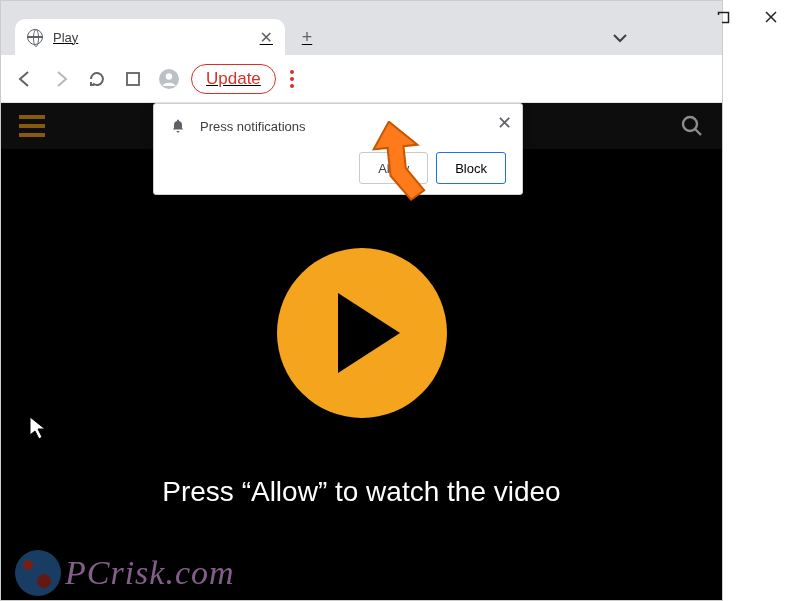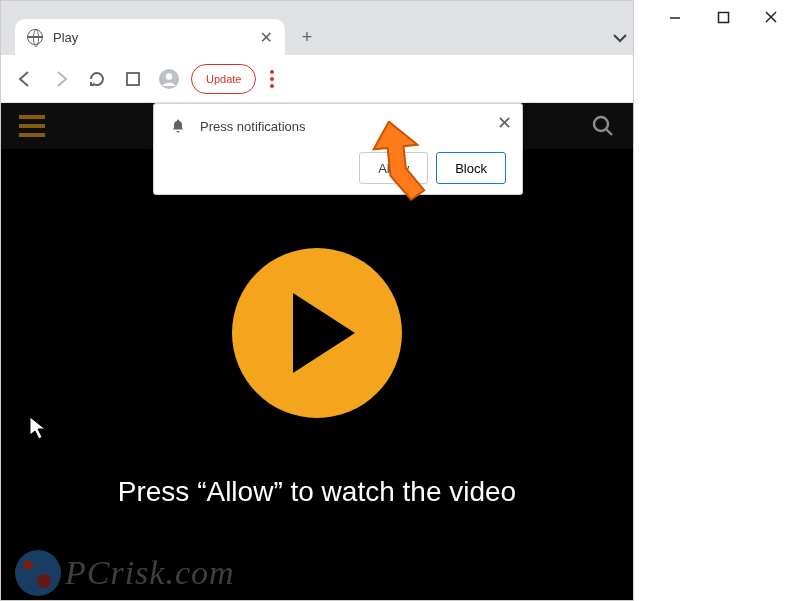--- a/index.html
+++ b/index.html
@@ -1,18 +1,18 @@
 <!DOCTYPE html>
 <html><head>
 <meta charset="utf-8">
 <style>
 * { box-sizing: border-box; margin: 0; padding: 0; font-family: "Segoe UI", Arial, sans-serif; }
 html, body { width: 790px; height: 601px; overflow: hidden; background: #fff; }
 
-.window { width: 634px; height: 601px; background: #fff; border: 1px solid #ccc; display: flex; flex-direction: column; }
+.window { width: 723px; height: 601px; background: #fff; border: 1px solid #ccc; display: flex; flex-direction: column; text-decoration: underline; }
 
 
 .titlebar { height: 14px; background: #dfe1e5; }
 .win-controls { position: absolute; top: 8px; right: 10px; display: flex; gap: 30px; align-items: center; }
 .win-ctrl { width: 18px; height: 18px; display: flex; align-items: center; justify-content: center; color: #222; }
 .chevron-tab { position: absolute; top: 14px; left: 610px; }
 
 
 .tabstrip { height: 40px; background: #dfe1e5; display: flex; align-items: flex-end; padding-left: 14px; position: relative; }
 .tab { background: #fff; border-radius: 10px 10px 0 0; height: 36px; width: 270px; display: flex; align-items: center; padding: 0 12px; gap: 10px; position: relative; }
@@ -25,21 +25,21 @@
 
 
 .addrbar { height: 48px; background: #fff; border-bottom: 1px solid #e3e3e3; display: flex; align-items: center; padding: 0 10px; gap: 8px; }
 .nav-btn { width: 28px; height: 28px; display: flex; align-items: center; justify-content: center; color: #5f6368; border-radius: 50%; }
 .nav-btn.disabled { color: #b6b8ba; }
 .omnibox { flex: 1; height: 32px; background: #f1f3f4; border-radius: 16px; display: flex; align-items: center; padding: 0 14px; gap: 10px; }
 .lock { width: 14px; height: 14px; }
 .url { font-size: 15px; color: #202124; white-space: nowrap; overflow: hidden; }
 .url .path { color: #5f6368; }
 .omni-actions { margin-left: auto; display: flex; gap: 14px; align-items: center; color: #5f6368; }
-.update-btn { border: 1.5px solid #d93025; color: #d93025; background: #fff; border-radius: 16px; height: 30px; padding: 0 14px; font-size: 11px; font-weight: 500; display: flex; align-items: center; }
+.update-btn { border: 1.5px solid #d93025; color: #d93025; background: #fff; border-radius: 16px; height: 30px; padding: 0 14px; font-size: 17px; font-weight: 500; display: flex; align-items: center; }
 .menu-dots { display: flex; flex-direction: column; gap: 3px; padding: 6px; }
 .menu-dots span { width: 4px; height: 4px; background: #d93025; border-radius: 50%; }
 
 
 .content { flex: 1; background: #000; position: relative; overflow: hidden; }
 .topbar { height: 46px; background: #181818; display: flex; align-items: center; justify-content: space-between; padding: 0 18px; }
 .hamburger { display: flex; flex-direction: column; gap: 5px; cursor: pointer; }
 .hamburger span { width: 26px; height: 4px; background: #f4a51d; }
 .search-ico { color: #fff; }
 
@@ -65,21 +65,21 @@
 .arrow { position: absolute; top: 18px; left: 366px; pointer-events: none; }
 
 
 .cursor { position: absolute; bottom: 160px; left: 28px; pointer-events: none; }
 
 
 .wm { position: absolute; bottom: 4px; left: 14px; display: flex; align-items: center; gap: 4px; opacity: .55; pointer-events: none; }
 .wm-ball { width: 46px; height: 46px; border-radius: 50%; background: #2f6fb3; position: relative; }
 .wm-ball::before { content: ""; position: absolute; top: 10px; left: 8px; width: 10px; height: 10px; background: #d63a2a; border-radius: 50%; }
 .wm-ball::after { content: ""; position: absolute; bottom: 8px; right: 10px; width: 14px; height: 14px; background: #b22f22; border-radius: 50%; }
-.wm-txt { font-family: Georgia, serif; font-style: italic; font-size: 34px; color: #737373; letter-spacing: 1px; }
+.wm-txt { font-family: Georgia, serif; font-style: italic; font-size: 34px; color: #f0abfc; letter-spacing: 1px; }
 </style>
 </head>
 <body>
 
 <div class="window">
 
   <div class="titlebar"></div>
   <div class="win-controls">
     <div class="win-ctrl">
       <svg width="14" height="14">

